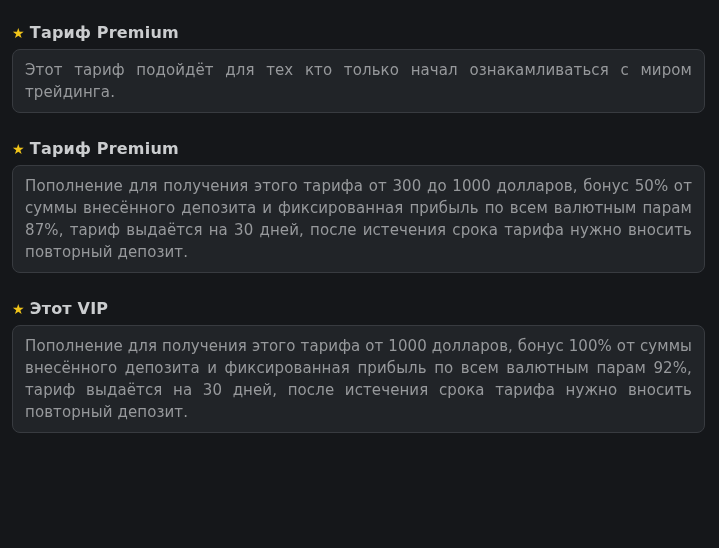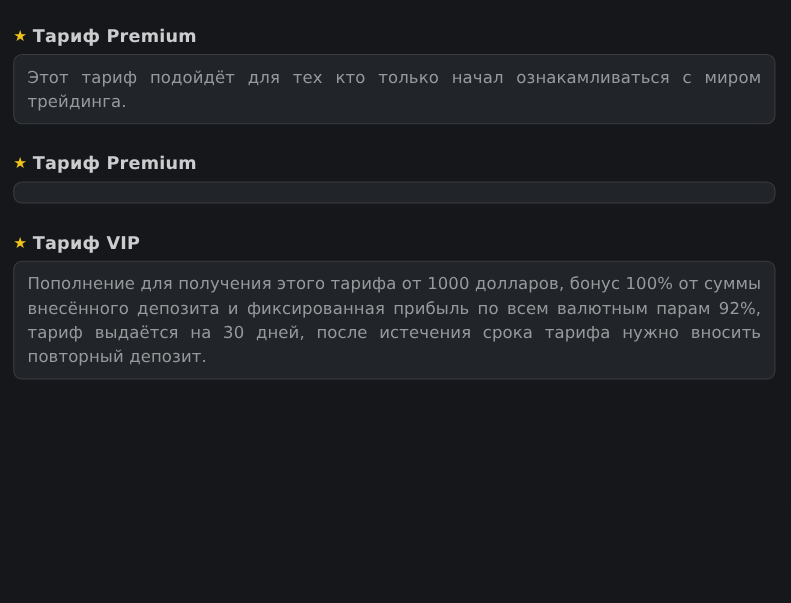--- a/index.html
+++ b/index.html
@@ -60,26 +60,27 @@
       <div class="para">Этот тариф подойдёт для тех кто только начал ознакамливаться с миром трейдинга.</div>
     </div>
   </div>
 
   <div class="section">
     <div class="heading">
       <span class="star">★</span>
       <span>Тариф Premium</span>
     </div>
     <div class="box">
+      <div class="para">Пополнение для получения этого тарифа от 300 до 1000 долларов, бонус 50% от суммы внесённого депозита и фиксированная прибыль по всем валютным парам 87%, тариф выдаётся на 30 дней, после истечения срока тарифа нужно вносить повторный депозит.</div>
     </div>
   </div>
 
   <div class="section">
     <div class="heading">
       <span class="star">★</span>
-      <span>Тариф VIP</span>
+      <span>Этот VIP</span>
     </div>
     <div class="box">
       <div class="para">Пополнение для получения этого тарифа от 1000 долларов, бонус 100% от суммы внесённого депозита и фиксированная прибыль по всем валютным парам 92%, тариф выдаётся на 30 дней, после истечения срока тарифа нужно вносить повторный депозит.</div>
     </div>
   </div>
 
 </div>
 
 </body></html>

